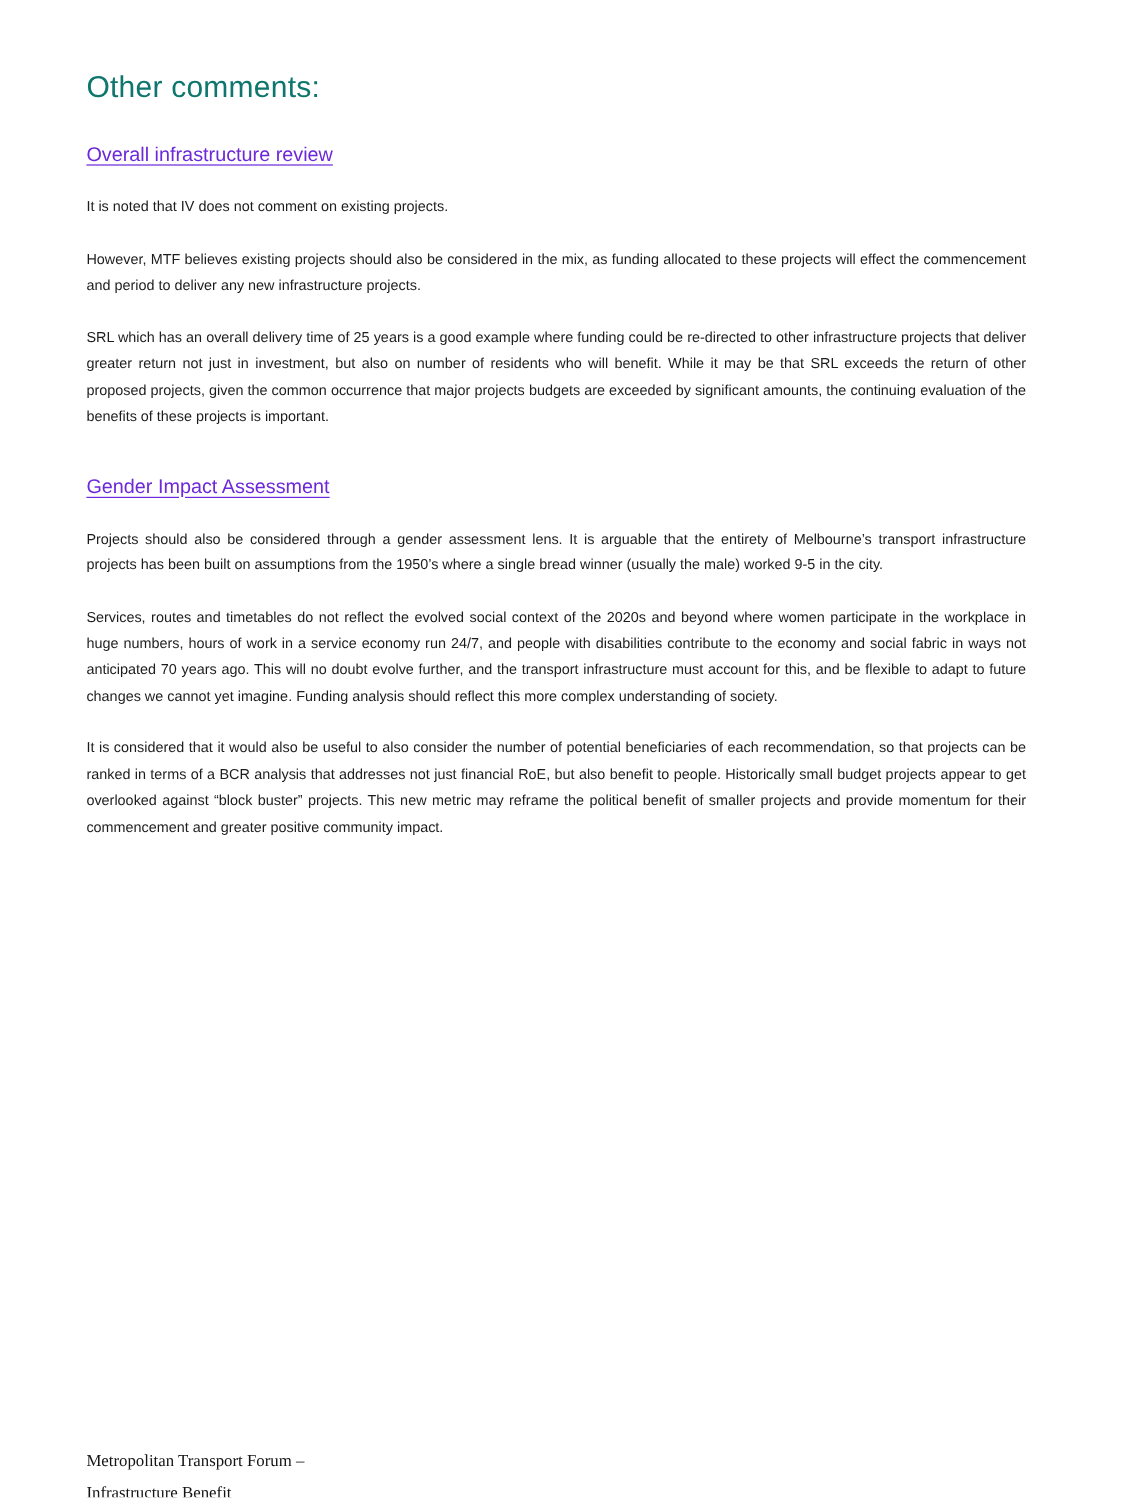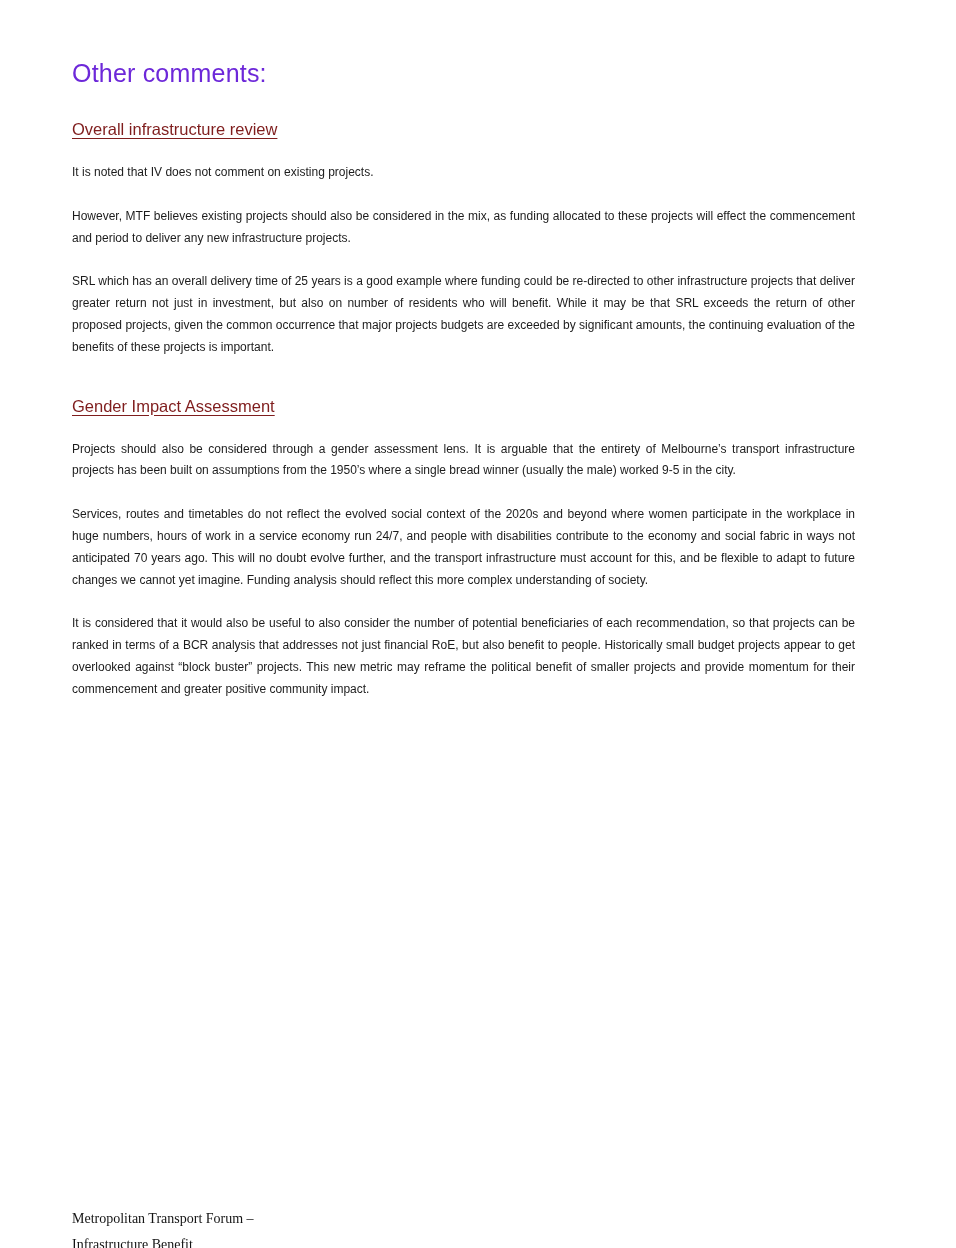--- a/index.html
+++ b/index.html
@@ -19,32 +19,32 @@
     left: 72px;
     top: 0;
     width: 783px;
   }
 
   .doc-title {
     margin: 58px 0 0 0;
     font-size: 25px;
     font-weight: 400;
     line-height: 30px;
-    color: #6d28d9;
+    color: #0f766e;
     letter-spacing: 0.2px;
   }
 
   .sec-heading {
     margin: 36px 0 0 0;
     font-size: 16.5px;
     font-weight: 400;
     line-height: 22px;
     text-decoration: underline;
     text-underline-offset: 3px;
-    color: #7f1d1d;
+    color: #6d28d9;
   }
 
   .sec-heading.first {
     margin-top: 30px;
   }
 
   .content p {
     margin: 22px 0 0 0;
     font-size: 12px;
     line-height: 21.8px;

